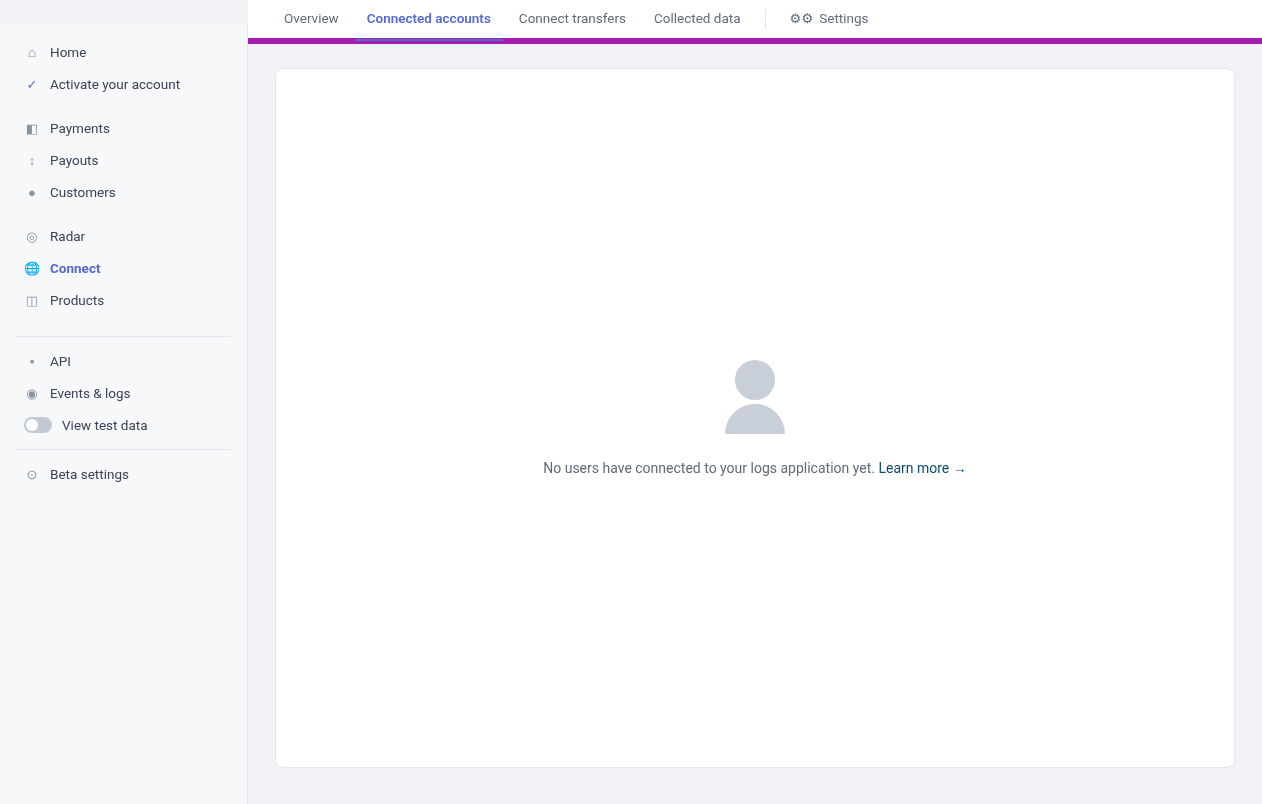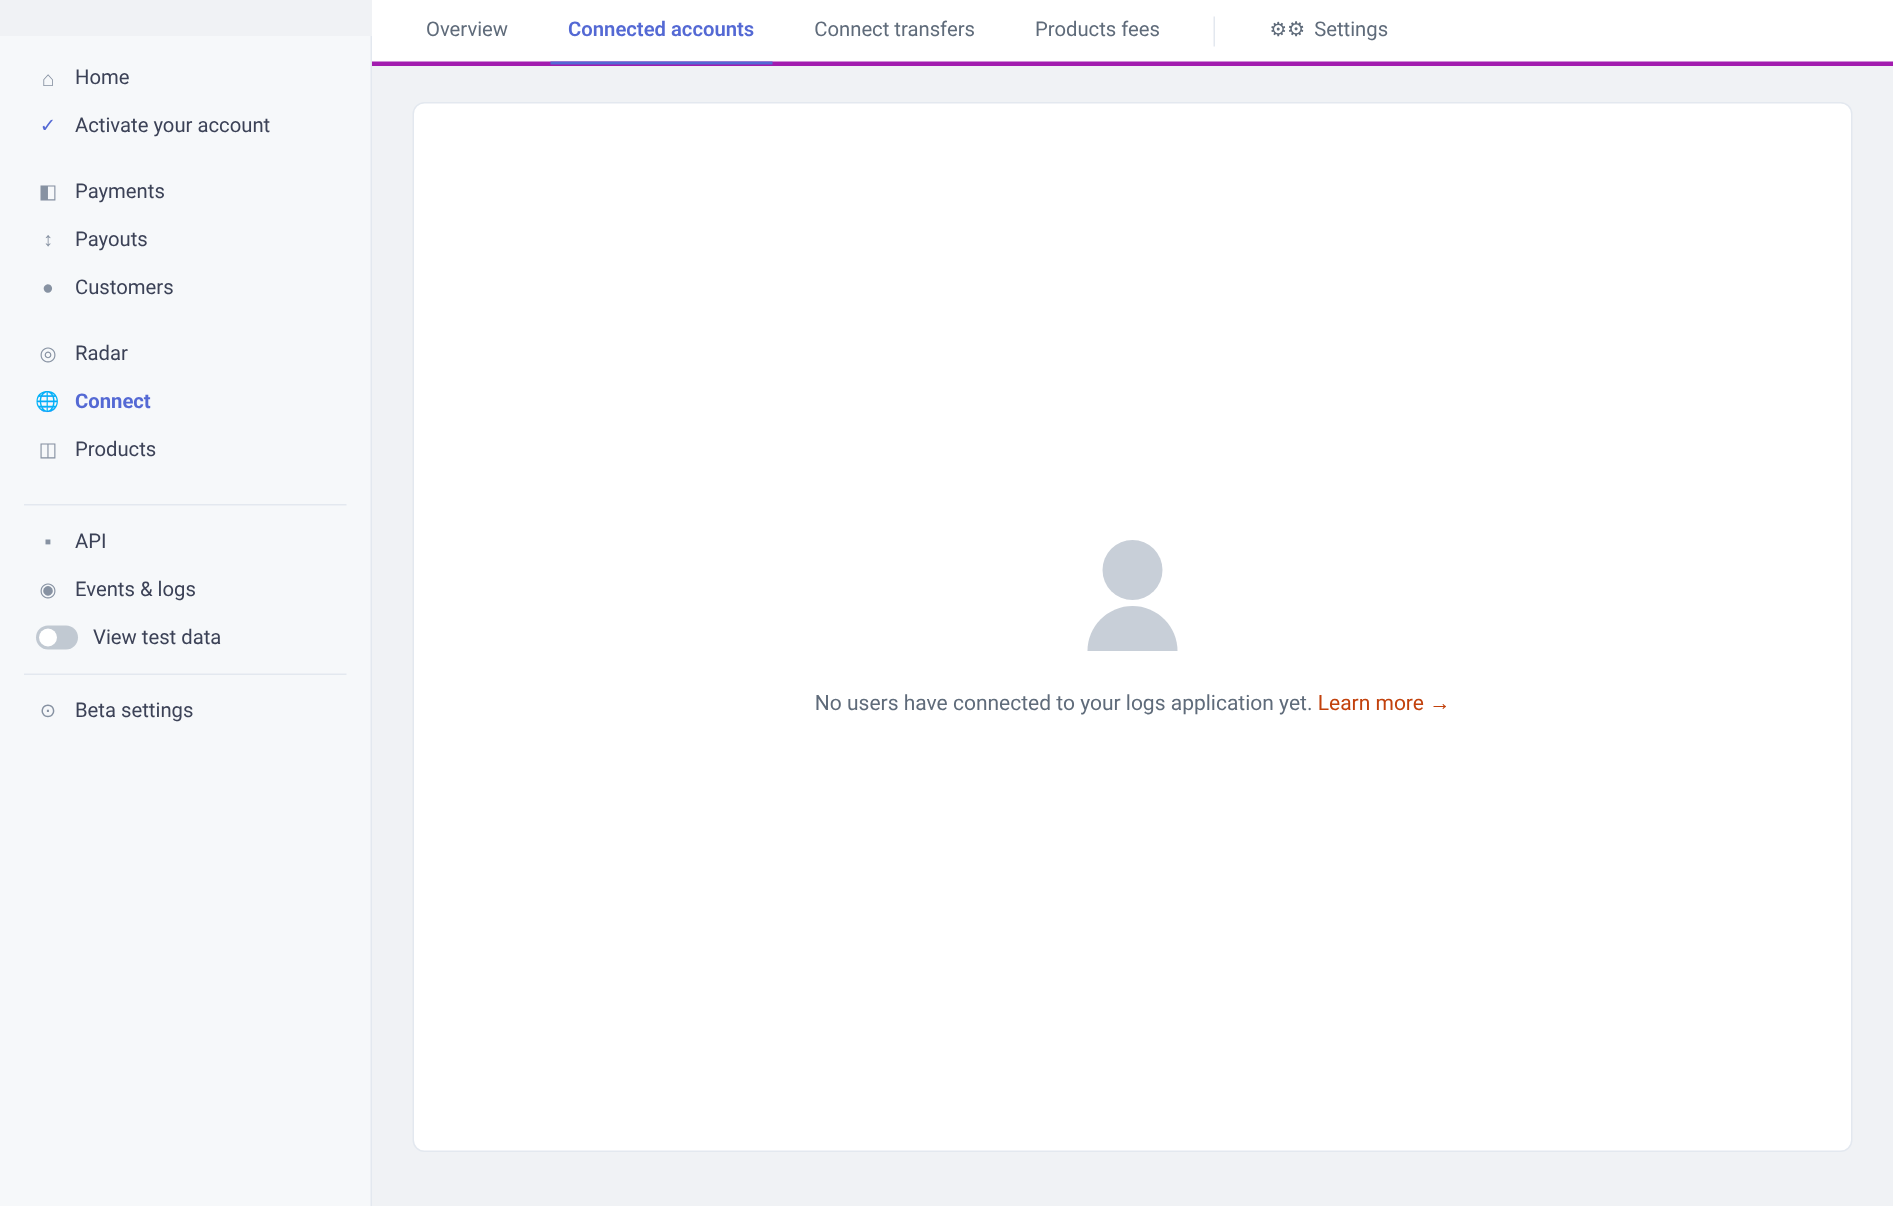--- a/index.html
+++ b/index.html
@@ -89,26 +89,26 @@
     .main {
       flex: 1;
       display: flex;
       flex-direction: column;
       overflow: hidden;
     }
 
     
     .top-nav {
       background: white;
-      border-bottom: 3px solid #a21caf;
+      border-bottom: 6px solid #a21caf;
       display: flex;
       align-items: center;
       padding: 0 24px;
       height: 44px;
-      gap: 16px;
+      gap: 4px;
     }
     .nav-item {
       padding: 8px 12px;
       font-size: 13.5px;
       color: #5f6b7a;
       cursor: pointer;
       border-bottom: 2px solid transparent;
       text-decoration: none;
       display: flex;
       align-items: center;
@@ -175,21 +175,21 @@
       background: #c8cfd8;
       border-radius: 30px 30px 0 0;
       margin-top: 4px;
     }
     .empty-text {
       font-size: 14px;
       color: #5f6b7a;
       text-align: center;
     }
     .empty-text a {
-      color: #c2410c;
+      color: #0c4a6e;
       text-decoration: none;
     }
 
     
     .icon-home::before { content: '⌂'; font-size: 14px; }
     .icon-check::before { content: '✓'; font-size: 13px; color: #5469d4; }
     .icon-payments::before { content: '◧'; font-size: 13px; }
     .icon-payouts::before { content: '↕'; font-size: 13px; }
     .icon-customers::before { content: '●'; font-size: 13px; }
     .icon-radar::before { content: '◎'; font-size: 13px; }
@@ -286,21 +286,21 @@
     <a class="nav-item">
       <span>Overview</span>
     </a>
     <a class="nav-item active">
       <span>Connected accounts</span>
     </a>
     <a class="nav-item">
       <span>Connect transfers</span>
     </a>
     <a class="nav-item">
-      <span>Products fees</span>
+      <span>Collected data</span>
     </a>
     <div class="nav-divider"></div>
     <a class="nav-item">
       <span class="icon-gear">⚙</span>
       <span>Settings</span>
     </a>
   </nav>
 
   <div class="content">
     <div class="content-card">

